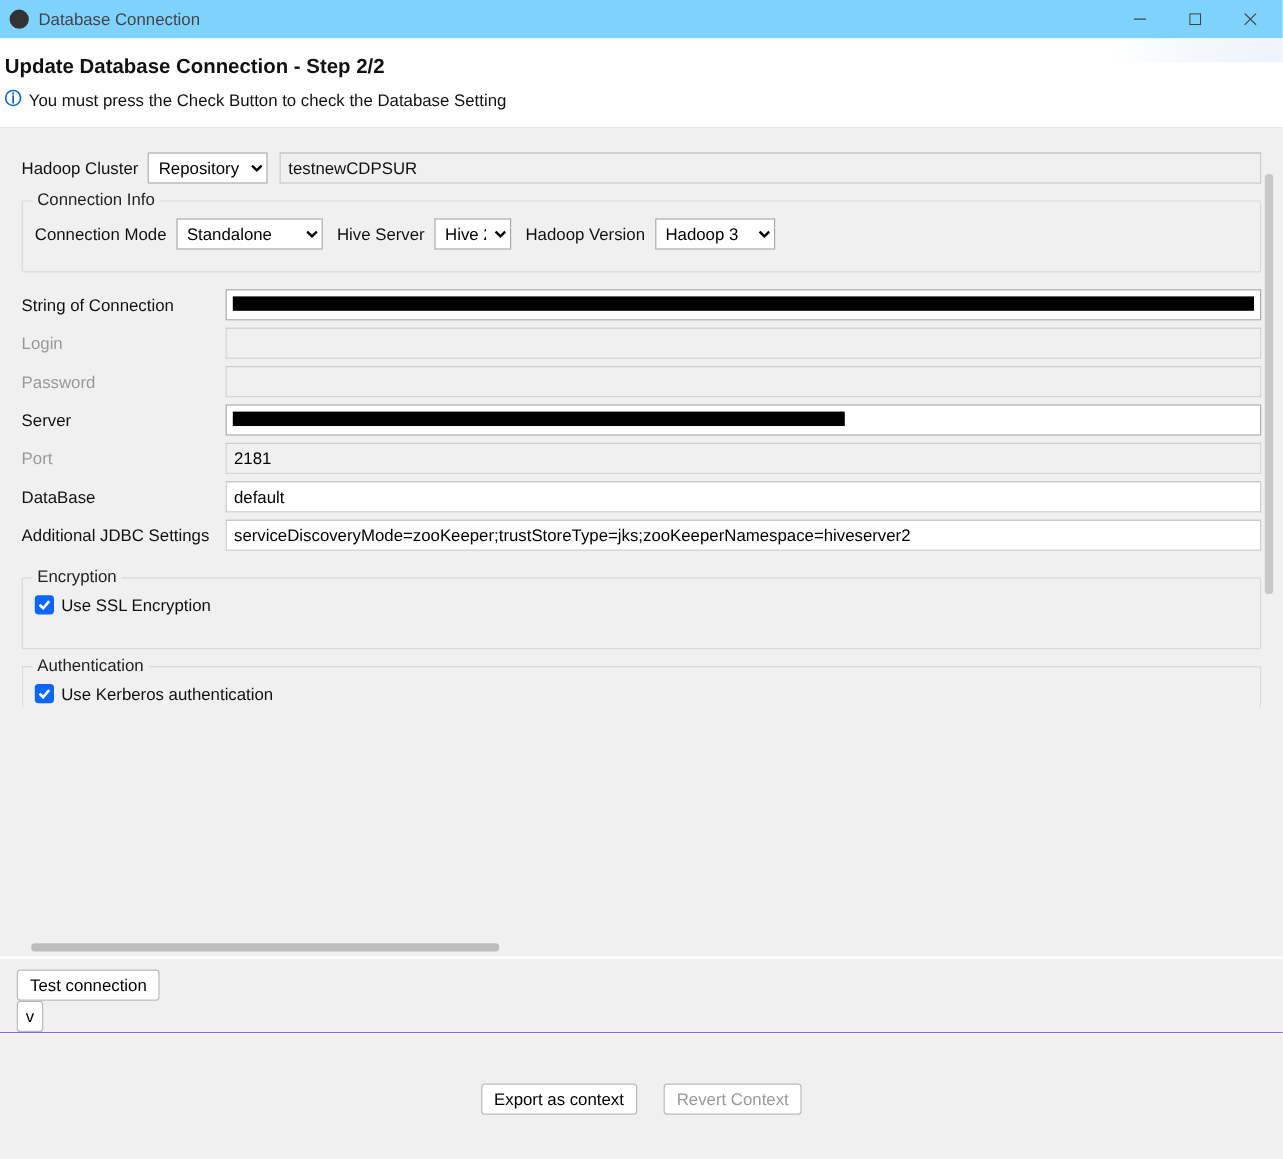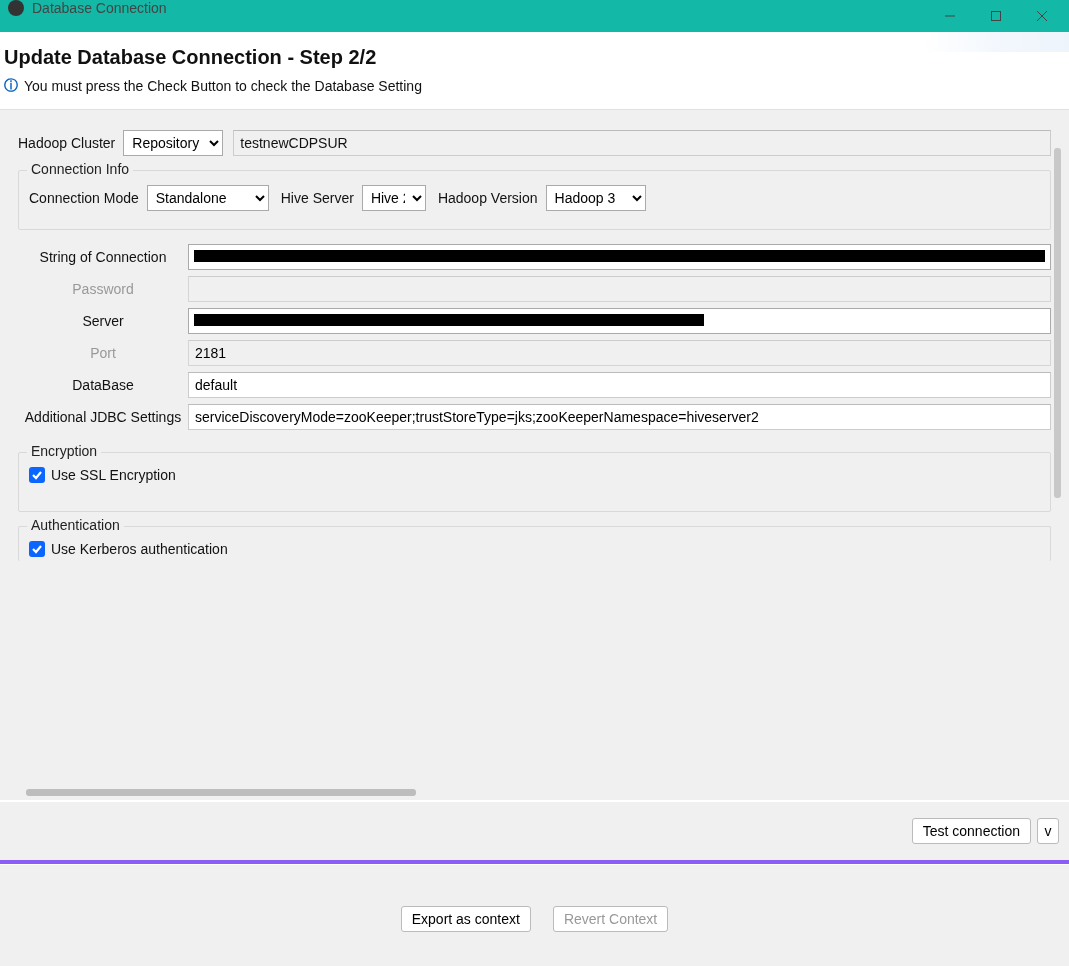--- a/index.html
+++ b/index.html
@@ -9,22 +9,23 @@
     font-size: 14px;
     color: #111;
     background: #fff;
     width: 1069px;
     height: 966px;
     overflow: hidden;
   }
   
   .titlebar {
     height: 32px;
-    background: #14b8a6;
+    background: #7dd3fc;
     display: flex;
+    align-items: center;
     padding: 0 4px 0 8px;
     color: #555;
   }
   .titlebar .app-icon {
     width: 16px; height: 16px;
     background: #333;
     border-radius: 50%;
     margin-right: 8px;
   }
   .titlebar .title { flex: 0 0 auto; font-size: 14px; color: #444; }
@@ -38,21 +39,21 @@
   .win-btn svg { stroke: #444; }
   
   .header {
     background: #fff;
     padding: 14px 8px 14px 4px;
     border-bottom: 1px solid #e0e0e0;
     position: relative;
   }
   .header h1 {
     margin: 0 0 8px 0;
-    font-size: 20px;
+    font-size: 17px;
     font-weight: 700;
   }
   .header .info-row {
     display: flex; align-items: center;
     gap: 6px;
     font-size: 14px;
   }
   .info-icon { color: #0a66c2; font-size: 14px; font-weight: bold; }
   .gradient-corner {
     position: absolute;
@@ -95,21 +96,20 @@
   
   .row {
     display: flex;
     align-items: center;
     margin-bottom: 6px;
   }
   .row.labelled > .lbl {
     width: 170px;
     flex: 0 0 auto;
     font-size: 14px;
-    text-align: center;
   }
   .row.labelled > .lbl.disabled { color: #999; }
   .row.labelled > .field { flex: 1 1 auto; }
   .row.top { margin-bottom: 14px; }
   
   input.text, .text {
     width: 100%;
     height: 26px;
     border: 1px solid #aaa;
     background: #fff;
@@ -183,22 +183,23 @@
     border-bottom: 1px solid #bbb;
     height: 22px;
   }
   
   .test-bar {
     height: 62px;
     background: #f0f0f0;
     display: flex;
     align-items: flex-start;
     justify-content: flex-end;
-    padding: 16px 10px 0 0;
-    border-bottom: 4px solid #8b5cf6;
+    padding: 16px 10px 0 14px;
+    border-bottom: 1px solid #8b5cf6;
+    flex-direction: column;
   }
   .btn {
     border: 1px solid #bbb;
     background: #fff;
     border-radius: 3px;
     padding: 4px 10px;
     font-size: 14px;
     cursor: pointer;
     font-family: inherit;
   }
@@ -294,20 +295,24 @@
     </div>
 
     <div class="row labelled">
       <span class="lbl">String of Connection</span>
       <div class="field" style="position:relative">
         <input class="text redacted" style="">
         <div class="redact-bar full"></div>
       </div>
     </div>
 
+    <div class="row labelled">
+      <span class="lbl disabled">Login</span>
+      <div class="field"><input class="text grey" disabled="" style=""></div>
+    </div>
 
     <div class="row labelled">
       <span class="lbl disabled">Password</span>
       <div class="field"><input type="password" class="text grey" disabled="" style=""></div>
     </div>
 
     <div class="row labelled">
       <span class="lbl">Server</span>
       <div class="field" style="position:relative">
         <input class="text redacted" style="">

